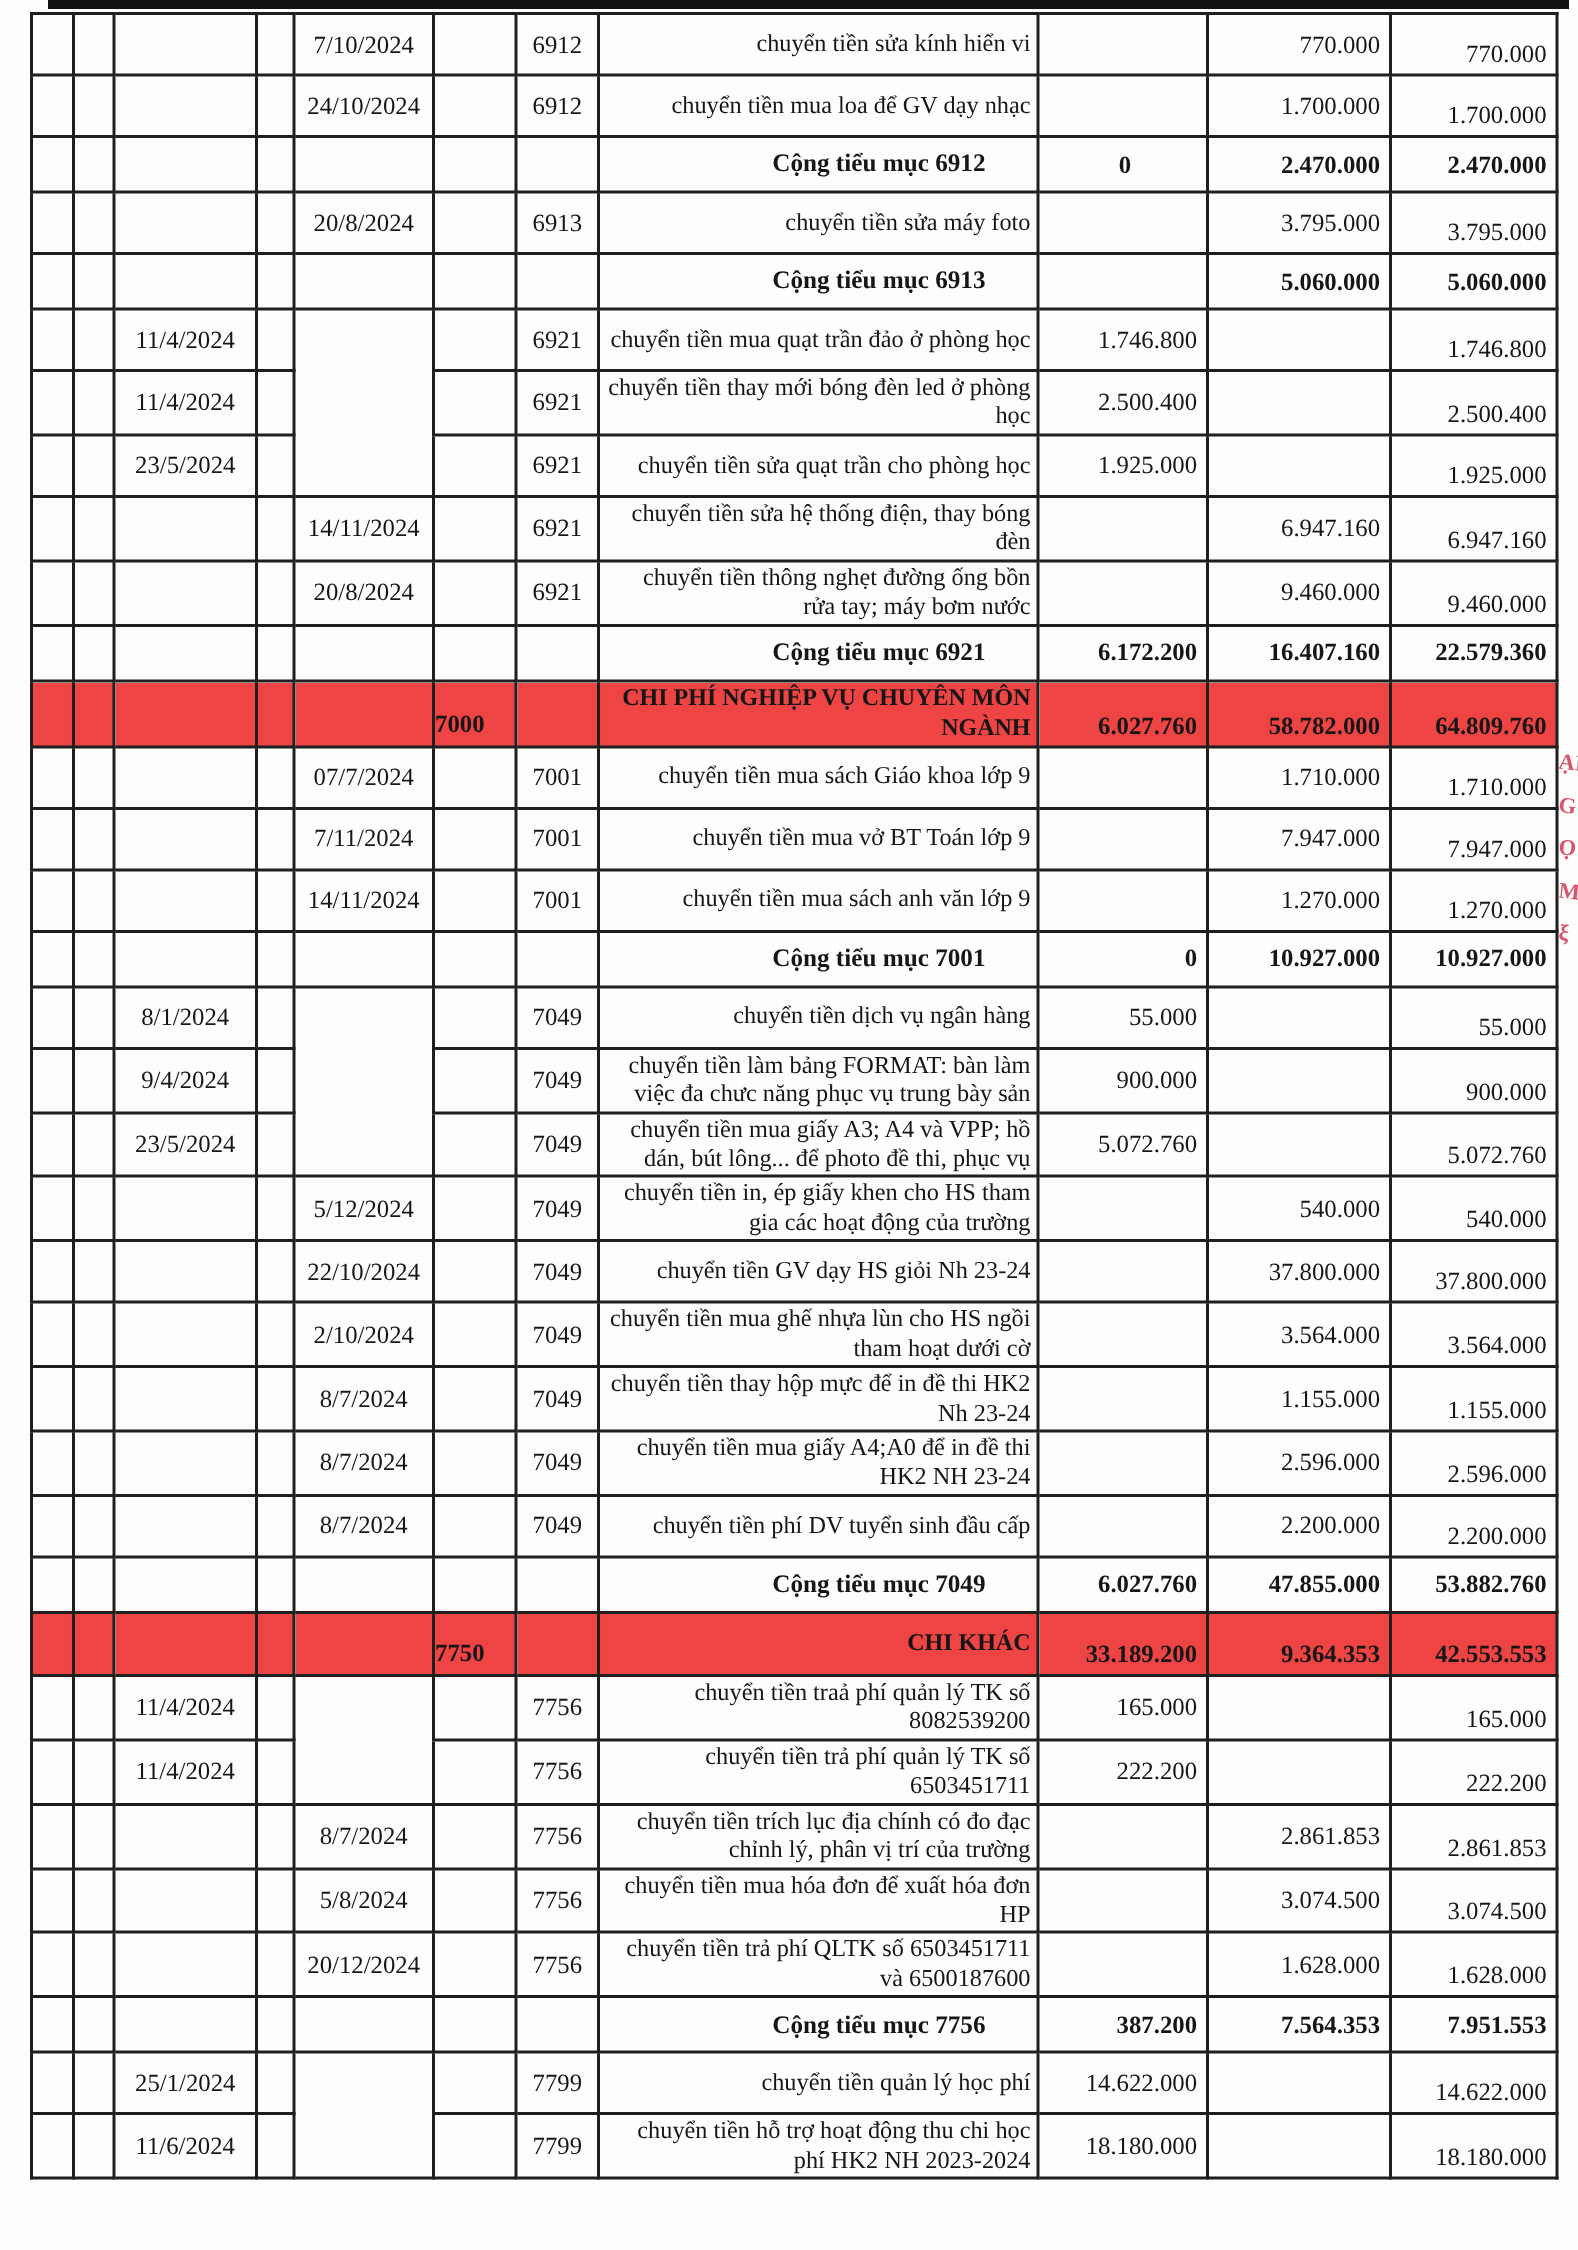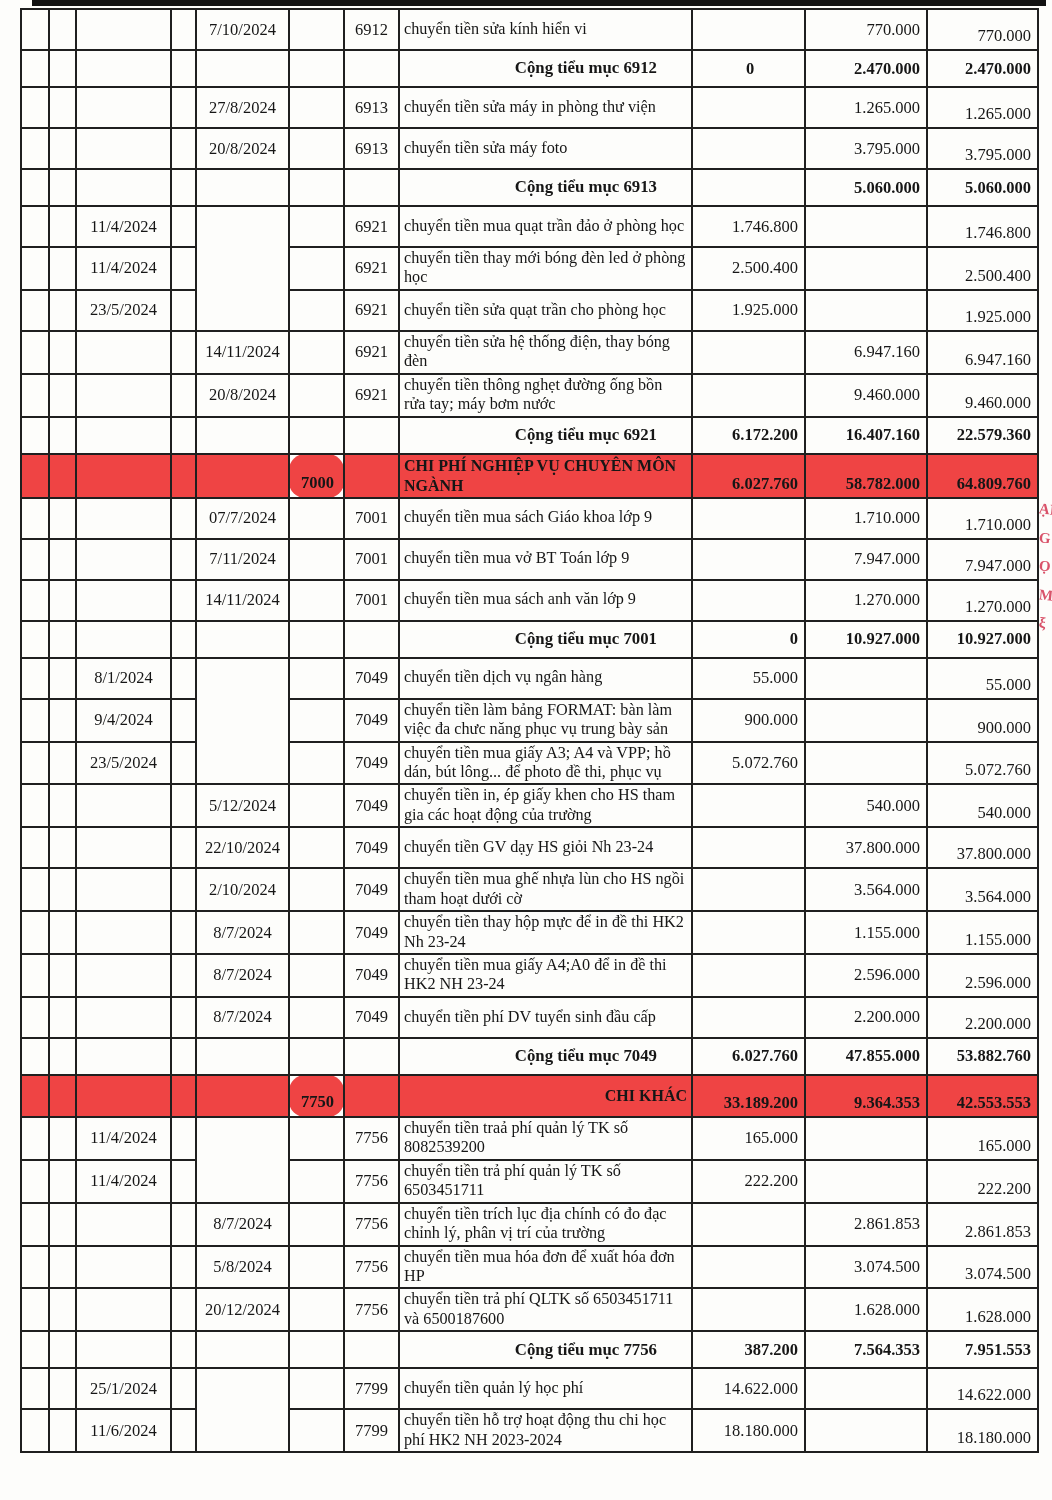--- a/index.html
+++ b/index.html
@@ -25,23 +25,23 @@
     color:#161616;
     font-size:16.5px;
     padding:0 3px;
     overflow:hidden;
   }
   tr.item{height:41px;}
   tr.sub{height:37px;}
   tr.sec{height:42px;}
 
   .cC,.cE{text-align:center;vertical-align:middle;font-size:16.5px;}
-  .cF{text-align:right;vertical-align:bottom;font-weight:bold;padding:0 9px 4px 0;border-radius:16px;}
+  .cF{text-align:left;vertical-align:bottom;font-weight:bold;padding:0 9px 4px 0;}
   .cG{text-align:center;vertical-align:middle;}
-  .cH{text-align:left;vertical-align:middle;font-size:16.2px;line-height:1.2;padding:1px 4px;}
+  .cH{text-align:right;vertical-align:middle;font-size:16.2px;line-height:1.2;padding:1px 4px;}
   .cI,.cJ{text-align:right;vertical-align:middle;padding-right:6px;}
   .cK{text-align:right;vertical-align:bottom;padding:0 6px 3px 0;}
 
   tr.sub td{font-weight:bold;}
   tr.sub .cH{text-align:right;padding-right:34px;font-size:16.8px;}
   tr.sub .cK{vertical-align:middle;padding-bottom:0;}
 
   tr.sec td{font-weight:bold;background:#ef4444;}
   tr.sec .cH{font-size:16px;line-height:1.25;}
   tr.sec .cI,tr.sec .cJ{vertical-align:bottom;padding-bottom:3px;}
@@ -87,45 +87,45 @@
         <td class="cC"></td>
         <td class="cD"></td>
         <td class="cE">7/10/2024</td>
         <td class="cF"></td>
         <td class="cG">6912</td>
         <td class="cH">chuyển tiền sửa kính hiển vi</td>
         <td class="cI"></td>
         <td class="cJ">770.000</td>
         <td class="cK">770.000</td>
       </tr>
+      <tr class="item">
+        <td class="cA"></td>
+        <td class="cB"></td>
+        <td class="cC"></td>
+        <td class="cD"></td>
+        <td class="cE">24/10/2024</td>
+        <td class="cF"></td>
+        <td class="cG">6912</td>
+        <td class="cH">chuyển tiền mua loa để GV dạy nhạc</td>
+        <td class="cI"></td>
+        <td class="cJ">1.700.000</td>
+        <td class="cK">1.700.000</td>
+      </tr>
       <tr class="sub">
         <td class="cA"></td>
         <td class="cB"></td>
         <td class="cC"></td>
         <td class="cD"></td>
         <td class="cE"></td>
         <td class="cF"></td>
         <td class="cG"></td>
         <td class="cH">Cộng tiểu mục 6912</td>
         <td class="cI a1c">0</td>
         <td class="cJ">2.470.000</td>
         <td class="cK">2.470.000</td>
-      </tr>
-      <tr class="item">
-        <td class="cA"></td>
-        <td class="cB"></td>
-        <td class="cC"></td>
-        <td class="cD"></td>
-        <td class="cE">27/8/2024</td>
-        <td class="cF"></td>
-        <td class="cG">6913</td>
-        <td class="cH">chuyển tiền sửa máy in phòng thư viện</td>
-        <td class="cI"></td>
-        <td class="cJ">1.265.000</td>
-        <td class="cK">1.265.000</td>
       </tr>
       <tr class="item">
         <td class="cA"></td>
         <td class="cB"></td>
         <td class="cC"></td>
         <td class="cD"></td>
         <td class="cE">20/8/2024</td>
         <td class="cF"></td>
         <td class="cG">6913</td>
         <td class="cH">chuyển tiền sửa máy foto</td>

